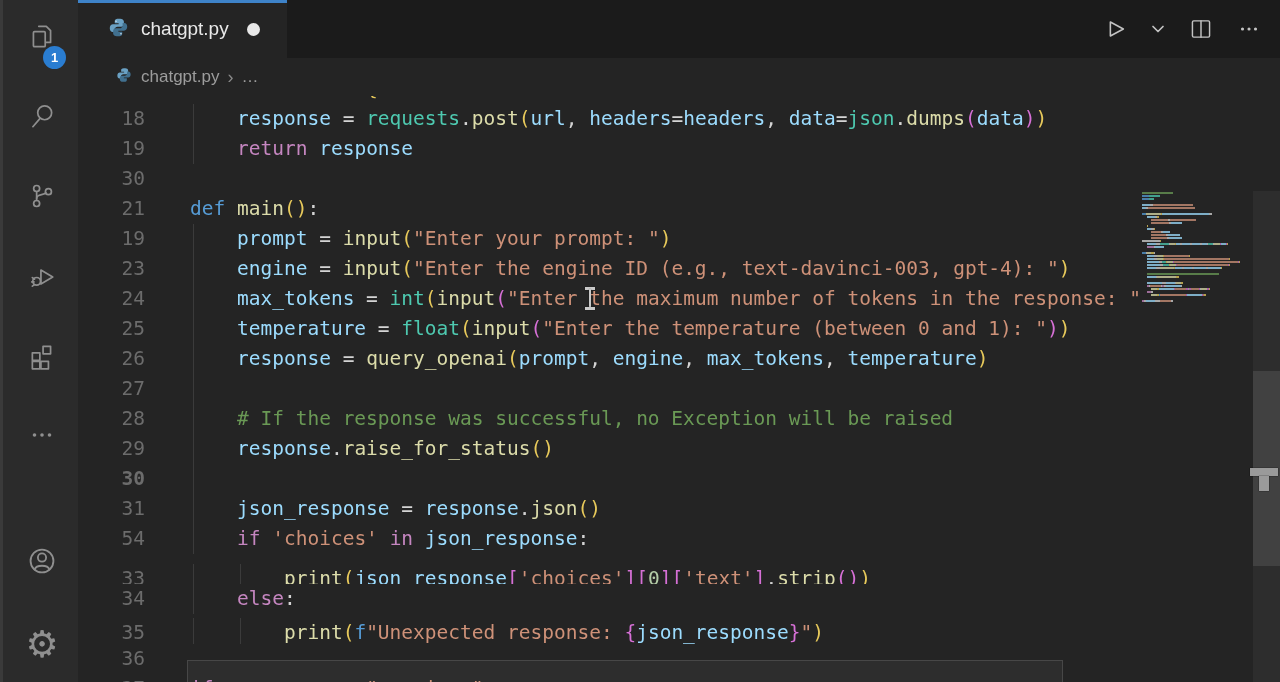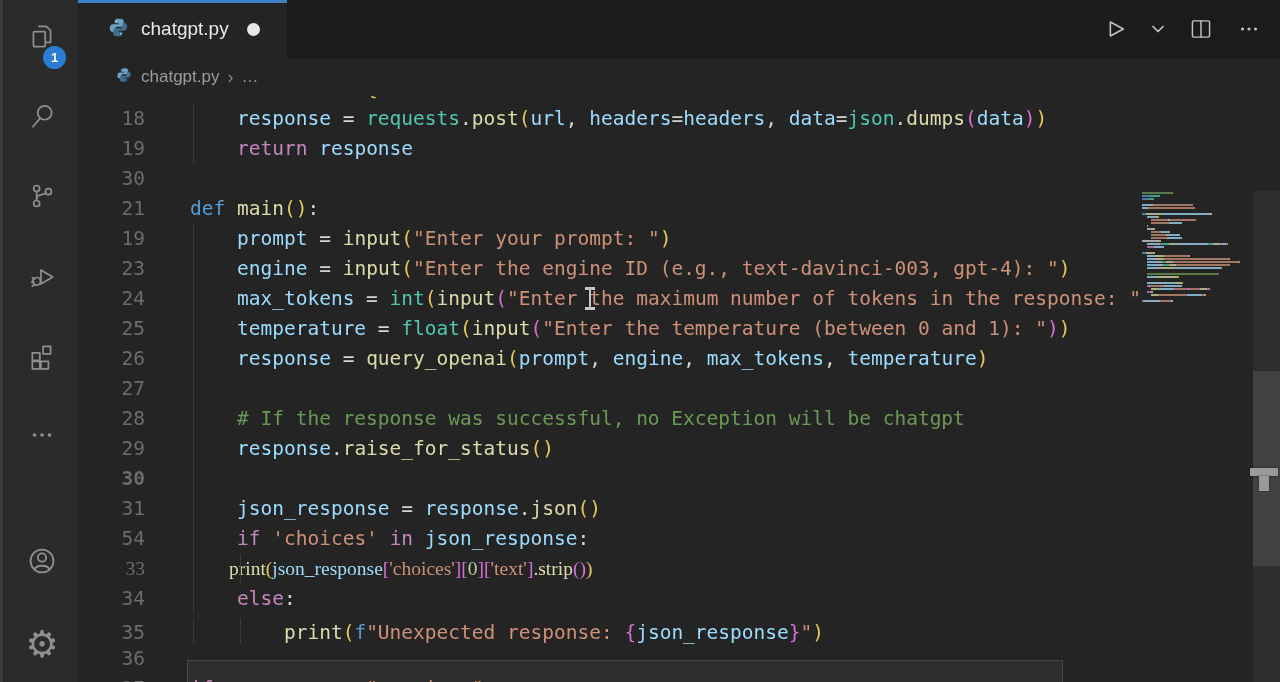--- a/index.html
+++ b/index.html
@@ -270,21 +270,21 @@
             <div class="row-inner" style="margin-top: 0px;">
               <span class="ln">27</span>
               <span class="guide" style="left: 115px;"></span>
               <span class="ct"></span>
             </div>
           </div>
           <div class="code-row" style="height: 30px;">
             <div class="row-inner" style="margin-top: 0px;">
               <span class="ln">28</span>
               <span class="guide" style="left: 115px;"></span>
-              <span class="ct">    <span style="color: rgb(106, 153, 85);"># If the response was successful, no Exception will be chatgpt</span></span>
+              <span class="ct">    <span style="color: rgb(106, 153, 85);"># If the response was successful, no Exception will be raised</span></span>
             </div>
           </div>
           <div class="code-row" style="height: 30px;">
             <div class="row-inner" style="margin-top: 0px;">
               <span class="ln">29</span>
               <span class="guide" style="left: 115px;"></span>
               <span class="ct">    <span style="color: rgb(156, 220, 254);">response</span><span style="color: rgb(212, 212, 212);">.</span><span style="color: rgb(220, 220, 170);">raise_for_status</span><span style="color: rgb(231, 201, 91);">(</span><span style="color: rgb(231, 201, 91);">)</span></span>
             </div>
           </div>
           <div class="code-row" style="height: 30px; font-weight: bold;">
@@ -302,21 +302,21 @@
             </div>
           </div>
           <div class="code-row" style="height: 30px;">
             <div class="row-inner" style="margin-top: 0px;">
               <span class="ln">54</span>
               <span class="guide" style="left: 115px;"></span>
               <span class="ct">    <span style="color: rgb(197, 134, 192);">if</span><span style="color: rgb(212, 212, 212);"> </span><span style="color: rgb(206, 145, 120);">'choices'</span><span style="color: rgb(212, 212, 212);"> </span><span style="color: rgb(197, 134, 192);">in</span><span style="color: rgb(212, 212, 212);"> </span><span style="color: rgb(156, 220, 254);">json_response</span><span style="color: rgb(212, 212, 212);">:</span></span>
             </div>
           </div>
           <div class="code-row" style="height: 30px;">
-            <div class="row-inner" style="margin-top: 0px; font-family: Liberation Serif, serif;">
+            <div class="row-inner" style="margin-top: 10px;">
               <span class="ln">33</span>
               <span class="guide" style="left: 115px;"></span>
               <span class="guide" style="left: 161.96px;"></span>
               <span class="ct">        <span style="color: rgb(220, 220, 170);">print</span><span style="color: rgb(231, 201, 91);">(</span><span style="color: rgb(156, 220, 254);">json_response</span><span style="color: rgb(214, 112, 214);">[</span><span style="color: rgb(206, 145, 120);">'choices'</span><span style="color: rgb(214, 112, 214);">]</span><span style="color: rgb(214, 112, 214);">[</span><span style="color: rgb(181, 206, 168);">0</span><span style="color: rgb(214, 112, 214);">]</span><span style="color: rgb(214, 112, 214);">[</span><span style="color: rgb(206, 145, 120);">'text'</span><span style="color: rgb(214, 112, 214);">]</span><span style="color: rgb(212, 212, 212);">.</span><span style="color: rgb(220, 220, 170);">strip</span><span style="color: rgb(214, 112, 214);">(</span><span style="color: rgb(214, 112, 214);">)</span><span style="color: rgb(231, 201, 91);">)</span></span>
             </div>
           </div>
           <div class="code-row" style="height: 30px;">
             <div class="row-inner" style="margin-top: 0px;">
               <span class="ln">34</span>
               <span class="guide" style="left: 115px;"></span>

